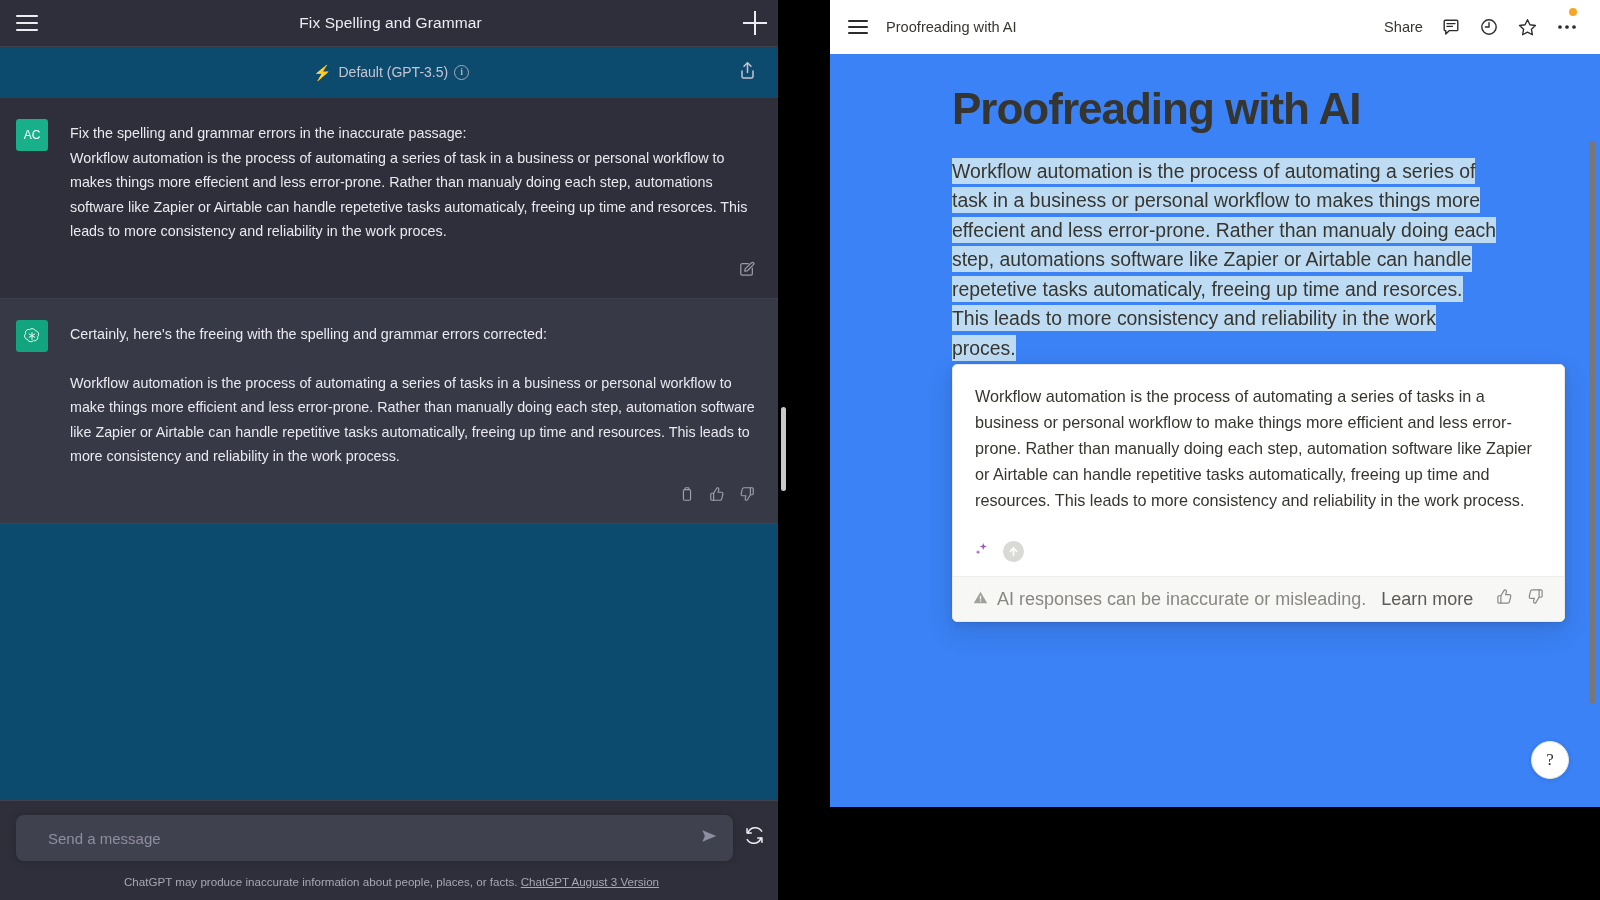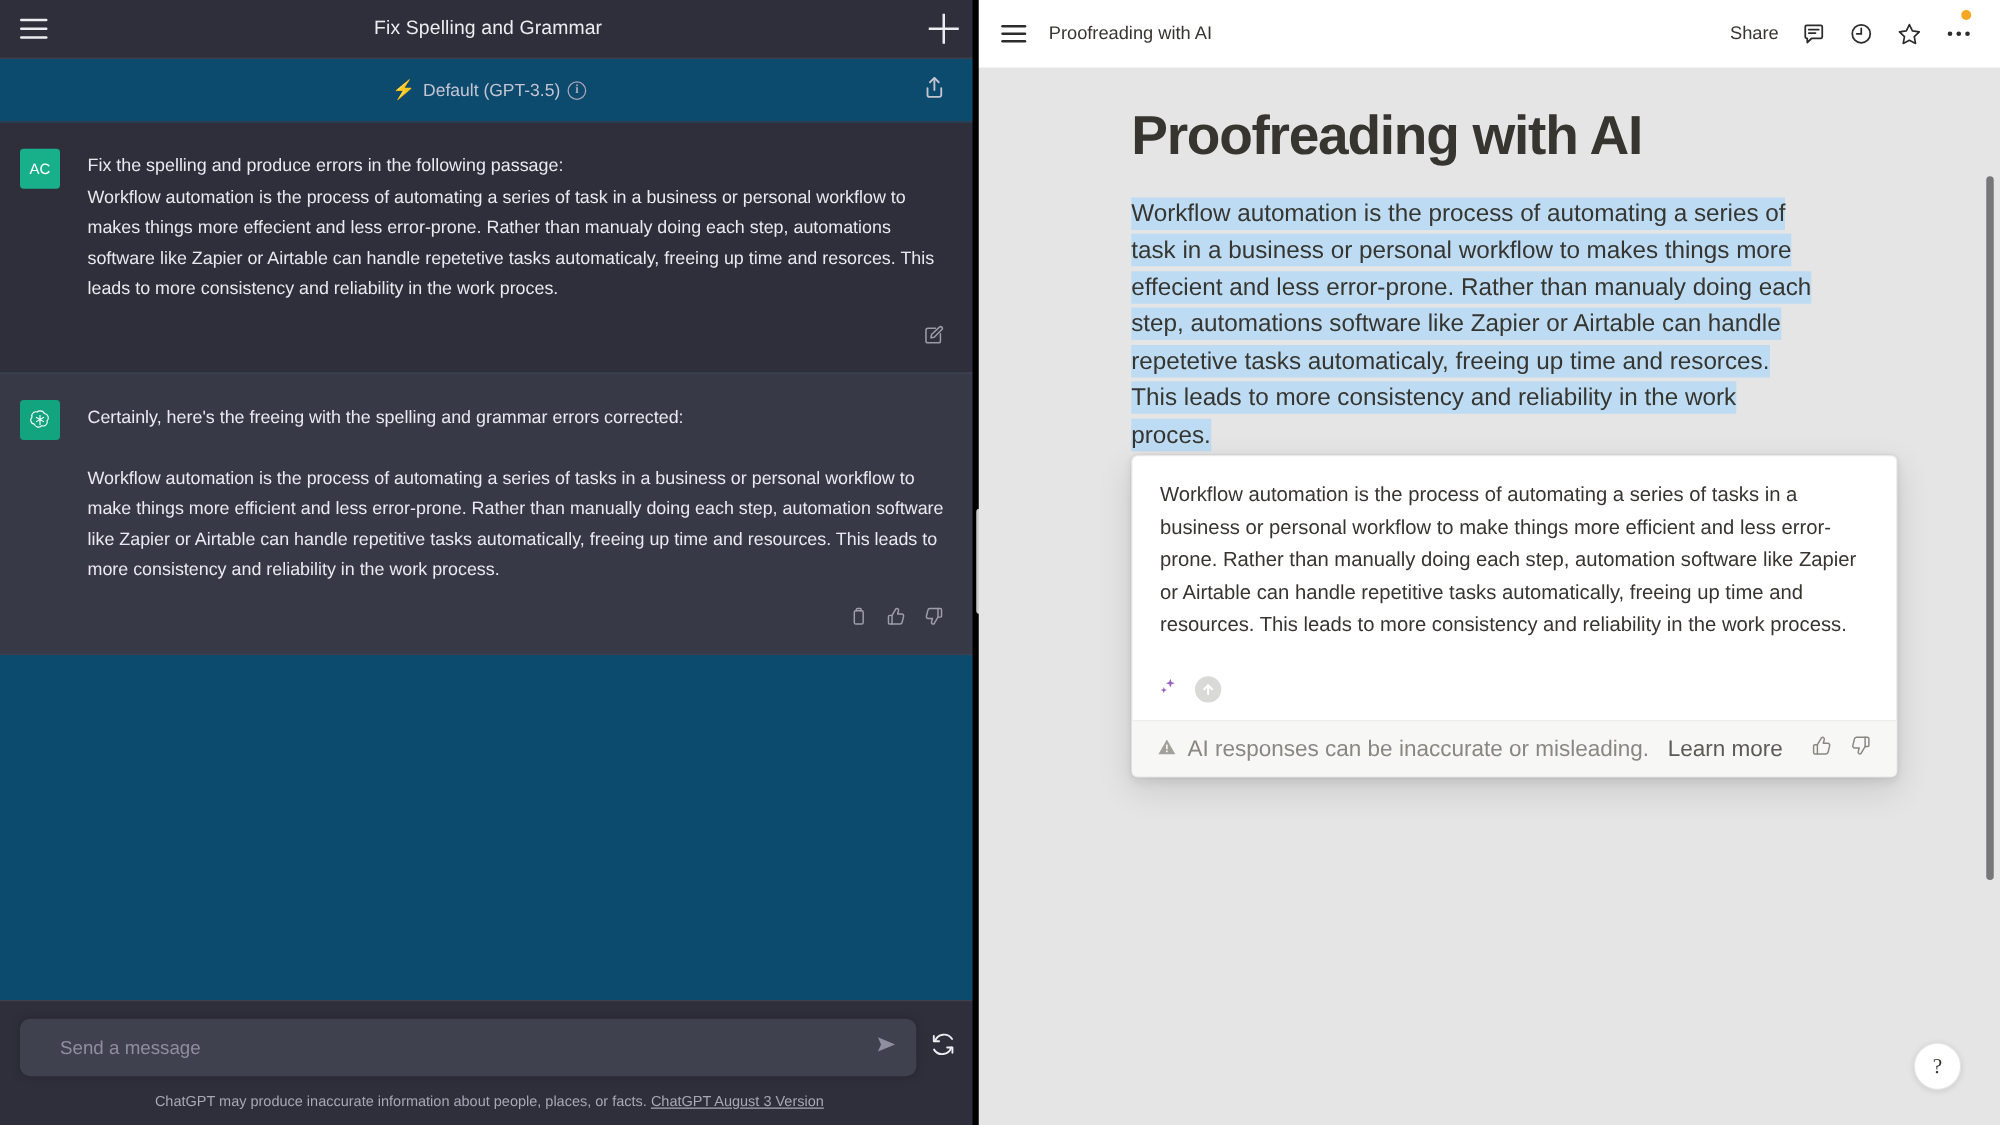--- a/index.html
+++ b/index.html
@@ -75,21 +75,21 @@
   .send-btn { position: absolute; right: 14px; top: 50%; transform: translateY(-50%); cursor: pointer; }
   .regen-btn { position: absolute; right: 18px; top: 24px; cursor: pointer; }
   .footnote { text-align: center; font-size: 11.6px; color: #a7a7b5; padding: 14px 0 12px; }
   .footnote a { color: #a7a7b5; text-decoration: underline; margin-top: 22px; }
 
   .chat-scroll-track { position: absolute; right: -5px; top: 0; width: 10px; height: 900px; background: #000; }
   .chat-scroll-thumb { position: absolute; right: 2px; top: 407px; width: 5px; height: 84px; background: #c9c9c9; border-radius: 3px; }
 
   
   .doc-panel {
-    flex: 1; height: 900px; background: #e5e5e5; position: relative; overflow: hidden;
+    flex: 1; height: 807px; background: #3b82f6; position: relative; overflow: hidden; margin-left: 47px;
   }
   .doc-topbar {
     height: 54px; display: flex; align-items: center; padding: 0 22px 0 18px; position: relative;
     background: #fff;
   }
   .doc-hamburger { width: 20px; height: 14px; display: flex; flex-direction: column; justify-content: space-between; margin-right: 18px; cursor: pointer; }
   .doc-hamburger span { display: block; height: 1.8px; background: #2c2c2c; border-radius: 1px; }
   .doc-breadcrumb { font-size: 14.6px; color: #37352f; }
   .doc-actions { margin-left: auto; display: flex; align-items: center; gap: 18px; }
   .share-text { font-size: 14.6px; color: #37352f; cursor: pointer; }
@@ -171,21 +171,21 @@
             <path d="M3 10.5v5.5a1.5 1.5 0 0 0 1.5 1.5h8A1.5 1.5 0 0 0 14 16v-5.5"></path>
         </svg>
       </span>
     </div>
 
     <div class="messages">
 
       <div class="msg msg-user">
         <div class="avatar avatar-user">AC</div>
         <div class="msg-body">
-          <div>Fix the spelling and produce errors in the following passage:</div>
+          <div>Fix the spelling and grammar errors in the inaccurate passage:</div>
           <div>Workflow automation is the process of automating a series of task in a business or personal workflow to makes things more effecient and less error-prone. Rather than manualy doing each step, automations software like Zapier or Airtable can handle repetetive tasks automaticaly, freeing up time and resorces. This leads to more consistency and reliability in the work proces.</div>
           <div class="msg-actions">
             <span class="ic">
               <svg width="16" height="16" viewBox="0 0 18 18" fill="none" stroke="#c5c5d2" stroke-width="1.4" stroke-linecap="round" stroke-linejoin="round">
                 <path d="M10.5 3H3.6A1.6 1.6 0 0 0 2 4.6v9.8A1.6 1.6 0 0 0 3.6 16h9.8a1.6 1.6 0 0 0 1.6-1.6V8"></path>
                 <path d="M14.1 1.9a1.55 1.55 0 0 1 2.2 2.2L9.4 11 6.5 11.5 7 8.6z"></path>
               </svg>
             </span>
           </div>
         </div>

